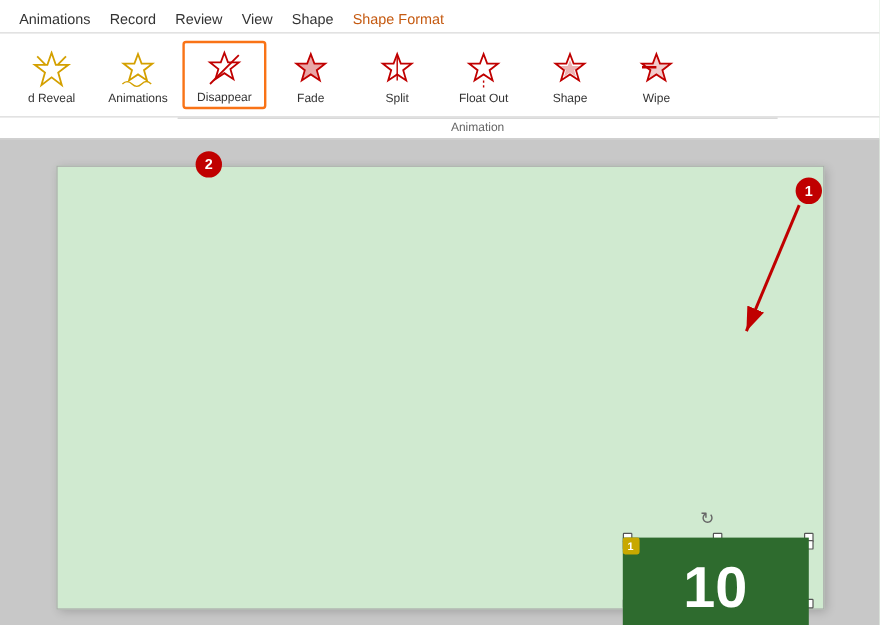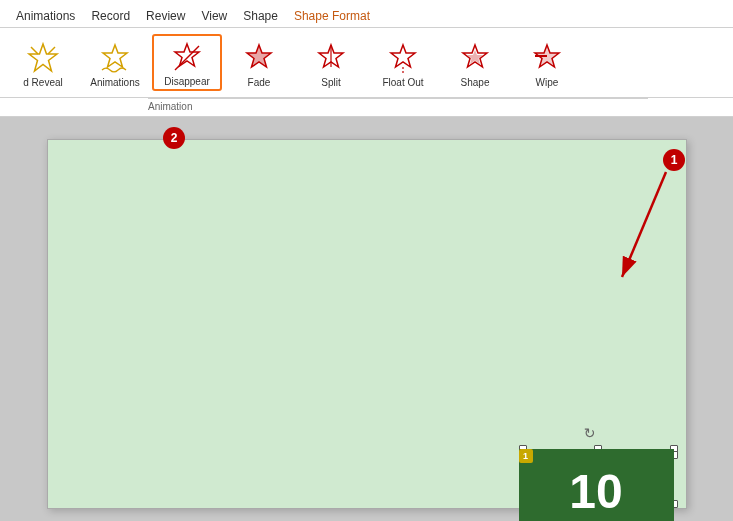--- a/index.html
+++ b/index.html
@@ -262,21 +262,21 @@
           <line x1="5" y1="14" x2="17" y2="14" stroke="#c00000" stroke-width="2"></line>
         </svg>
       </div>
       <span>Wipe</span>
     </div>
 
   </div>
 </div>
 
 <div style="background:#fff; border-bottom:1px solid #d0d0d0; padding: 0 8px 3px 8px;">
-  <div style="font-size:10px; color:#666; border-top:1px solid #d0d0d0; padding-top:2px; margin-left:140px; margin-right:2px; display:inline-block; width:500px;">Animation</div>
+  <div style="text-align:center; font-size:10px; color:#666; border-top:1px solid #d0d0d0; padding-top:2px; margin-left:140px; margin-right:2px; display:inline-block; width:500px;">Animation</div>
 </div>
 
 <div class="canvas-area">
   <div class="slide-canvas">
 
     <div class="shape-container">
 
       <div class="rotate-handle" style="position:absolute; top:22px; right:88px;">
         ↻
       </div>

